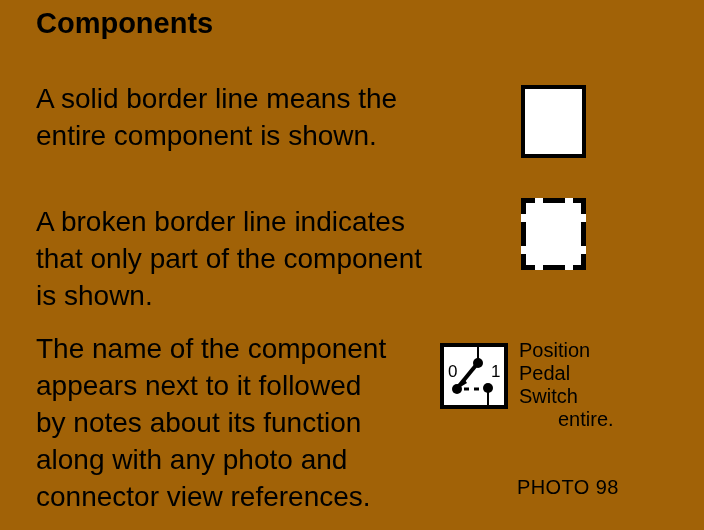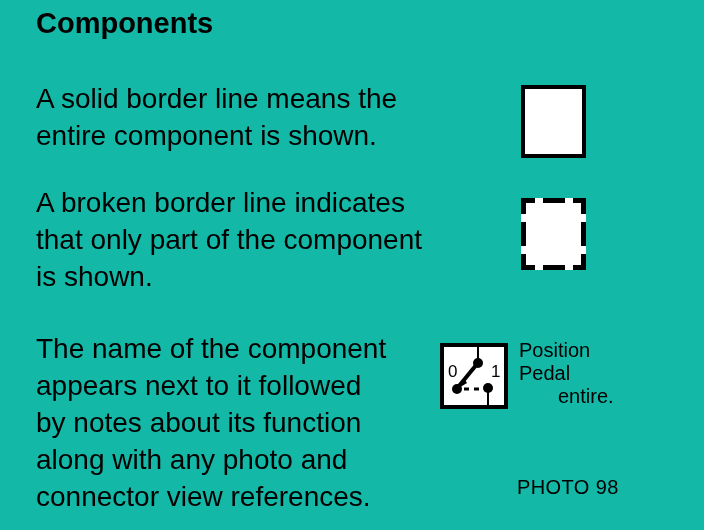--- a/index.html
+++ b/index.html
@@ -4,21 +4,21 @@
 <style>
   html, body {
     margin: 0;
     padding: 0;
     background: #ffffff;
   }
   #slide {
     position: relative;
     width: 704px;
     height: 530px;
-    background: #14b8a6;
+    background: #a16207;
     overflow: hidden;
     font-family: "Liberation Sans", sans-serif;
     color: #000000;
     -webkit-font-smoothing: none;
   }
 
   
   #title {
     position: absolute;
     left: 36px;
@@ -33,21 +33,21 @@
   
   .para {
     position: absolute;
     left: 36px;
     font-size: 28px;
     line-height: 37px;
     font-weight: normal;
     white-space: pre-line;
   }
   #para1 { top: 80px;  width: 460px; }
-  #para2 { top: 184px; width: 470px; }
+  #para2 { top: 203px; width: 470px; }
   #para3 { top: 330px; width: 410px; }
 
   
   #solid-box {
     position: absolute;
     left: 521px;
     top: 85px;
     width: 65px;
     height: 73px;
     box-sizing: border-box;
@@ -182,18 +182,19 @@
       <line x1="44" y1="42" x2="44" y2="60" stroke="#000" stroke-width="2"></line>
 
       <text x="4" y="30" font-family="Liberation Sans, sans-serif" font-size="17" fill="#000">0</text>
       <text x="47" y="30" font-family="Liberation Sans, sans-serif" font-size="17" fill="#000">1</text>
     </svg>
   </div>
 
   <div id="component-caption">
     <div class="cap-line">Position</div>
     <div class="cap-line">Pedal</div>
+    <div class="cap-line">Switch</div>
     <div class="note-indent">entire.</div>
   </div>
 
   <div id="photo-ref">PHOTO 98</div>
 
 </div>
 
 </body></html>

